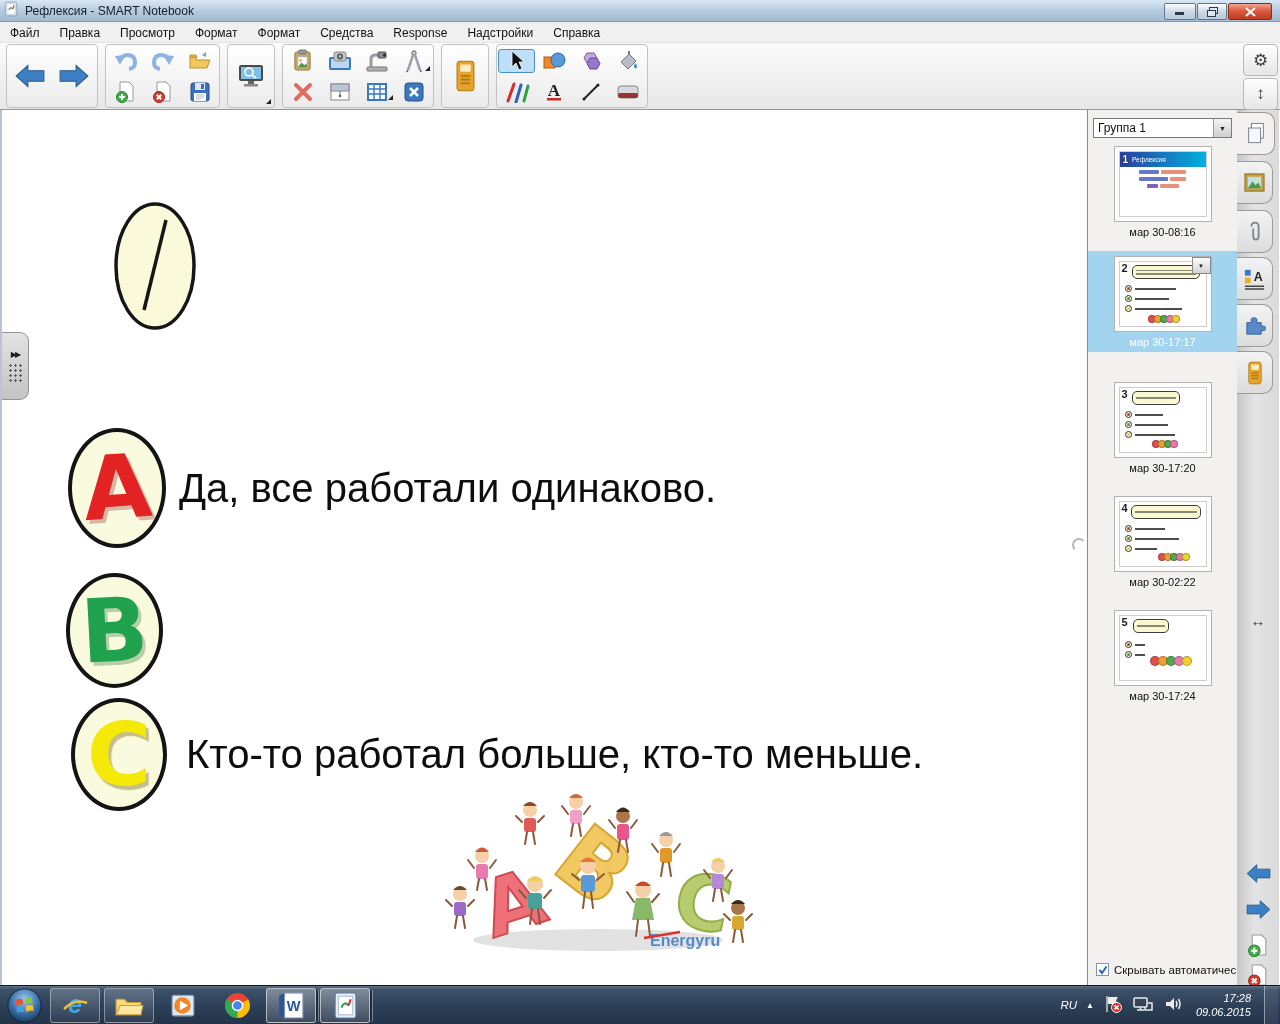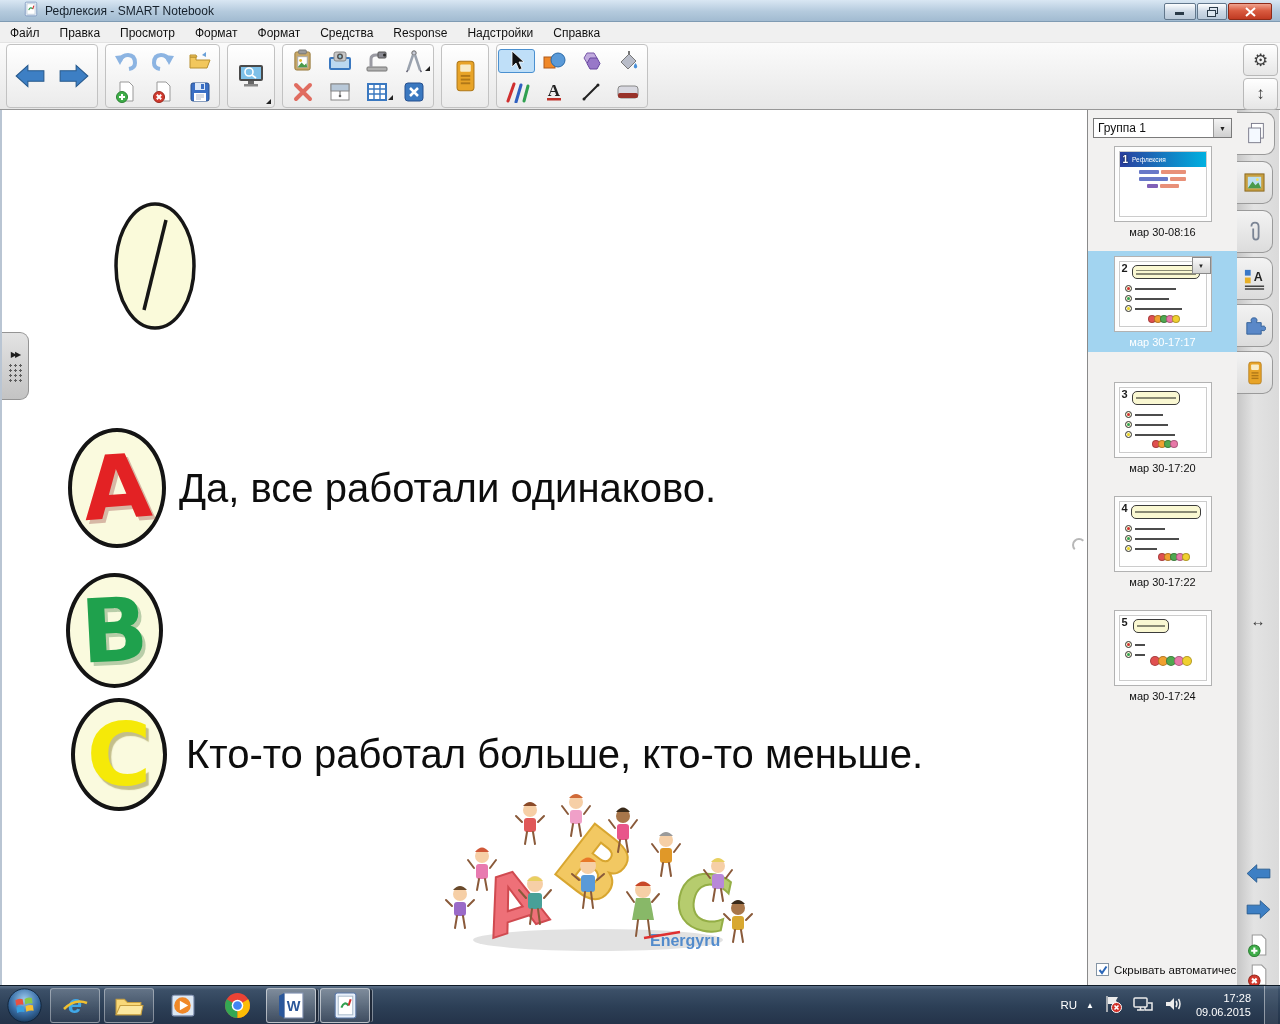--- a/index.html
+++ b/index.html
@@ -1,21 +1,21 @@
 <!DOCTYPE html>
 <html><head>
 <meta charset="utf-8">
 <style>
   html,body{margin:0;padding:0;}
   body{width:1280px;height:1024px;position:relative;overflow:hidden;background:#fff;
        font-family:"Liberation Sans","DejaVu Sans",sans-serif;-webkit-font-smoothing:antialiased;}
   
   .titlebar{position:absolute;top:0;left:0;right:0;height:22px;
     background:linear-gradient(#d9e7f3,#b4cadd 55%,#a2bbd1);border-bottom:1px solid #7f9bb3;
-    display:flex;align-items:center;padding-left:23px;box-sizing:border-box;text-align:right;}
+    display:flex;align-items:center;padding-left:3px;box-sizing:border-box;text-align:right;}
   .title-text{font-size:12px;color:#15202b;margin-left:6px;}
   .winbtns{position:absolute;right:8px;top:3px;display:flex;gap:1px;}
   .wbtn{height:17px;border:1px solid #5f7档0;box-sizing:border-box;display:flex;align-items:center;justify-content:center;
     border:1px solid #62778c;background:linear-gradient(#fdfeff,#cdd9e6 50%,#b9c9d9);border-radius:2px;}
   .wbtn.min{width:32px;}.wbtn.max{width:30px;}
   .wbtn.close{width:44px;background:linear-gradient(#f0a490,#d95b40 45%,#c03a22);border-color:#8e2a18;}
   
   .menubar{position:absolute;top:22px;left:0;right:0;height:20px;background:#f0f0f0;
     display:flex;align-items:flex-end;font-size:12px;color:#111;border-bottom:1px solid #e3e3e3;}
   .menu-item{padding:2px 10px;}
@@ -106,21 +106,21 @@
   .sb{position:absolute;left:4px;width:34px;height:31px;display:flex;align-items:center;justify-content:center;}
   
   .taskbar{position:absolute;left:0;right:0;bottom:0;height:39px;
     background:linear-gradient(#5d7189 0%,#3c5068 10%,#2c3f56 55%,#243349 100%);
     border-top:1px solid #0d1926;display:flex;align-items:center;box-sizing:border-box;}
   .orb{width:48px;display:flex;align-items:center;justify-content:center;}
   .tkb{width:50px;height:35px;margin:0 2px;display:flex;align-items:center;justify-content:center;border-radius:3px;box-sizing:border-box;}
   .tkb.run{border:1px solid rgba(255,255,255,.38);background:linear-gradient(rgba(255,255,255,.20),rgba(255,255,255,.05));}
   .tkb.active{border:1px solid rgba(255,255,255,.55);background:linear-gradient(rgba(255,255,255,.34),rgba(255,255,255,.12));
     box-shadow:3px 0 0 -1px rgba(20,30,45,.9),4px 0 0 -1px rgba(255,255,255,.4);}
-  .tray{margin-left:auto;display:flex;align-items:center;gap:9px;color:#fff;font-size:11px;padding-right:2px;height:100%;}
+  .tray{margin-left:auto;display:flex;align-items:center;gap:9px;color:#fff;font-size:11px;padding-right:2px;height:100%;font-style:italic;}
   .tray .lang{font-size:11.5px;}
   .tray .hid{font-size:8px;}
   .clock{text-align:right;line-height:14px;margin:0 4px;}
   .showdesk{width:13px;height:39px;border-left:1px solid rgba(255,255,255,.45);background:rgba(255,255,255,.07);}
 </style>
 </head>
 <body>
 
 <div class="titlebar">
   <span>
@@ -632,21 +632,21 @@
             </div>
           <div class="kcluster" style="left:40px;top:51px;">
               <i style="background:#e05050;"></i>
               <i style="background:#f0a030;"></i>
               <i style="background:#50a850;"></i>
               <i style="background:#e878a8;"></i>
               <i style="background:#f0d030;"></i>
             </div>
         </div>
       </div>
-      <div class="ts">мар 30-17:22</div>
+      <div class="ts">мар 30-02:22</div>
     </div>
 
     <div class="slideblock" style="top:500px;">
       <div class="frame">
         <div class="thumb">
           <span class="pnum">5</span>
           <div class="mbubble" style="left:13px;width:36px;">
               <i></i>
             </div>
           <div class="mrow" style="top:25px;">

